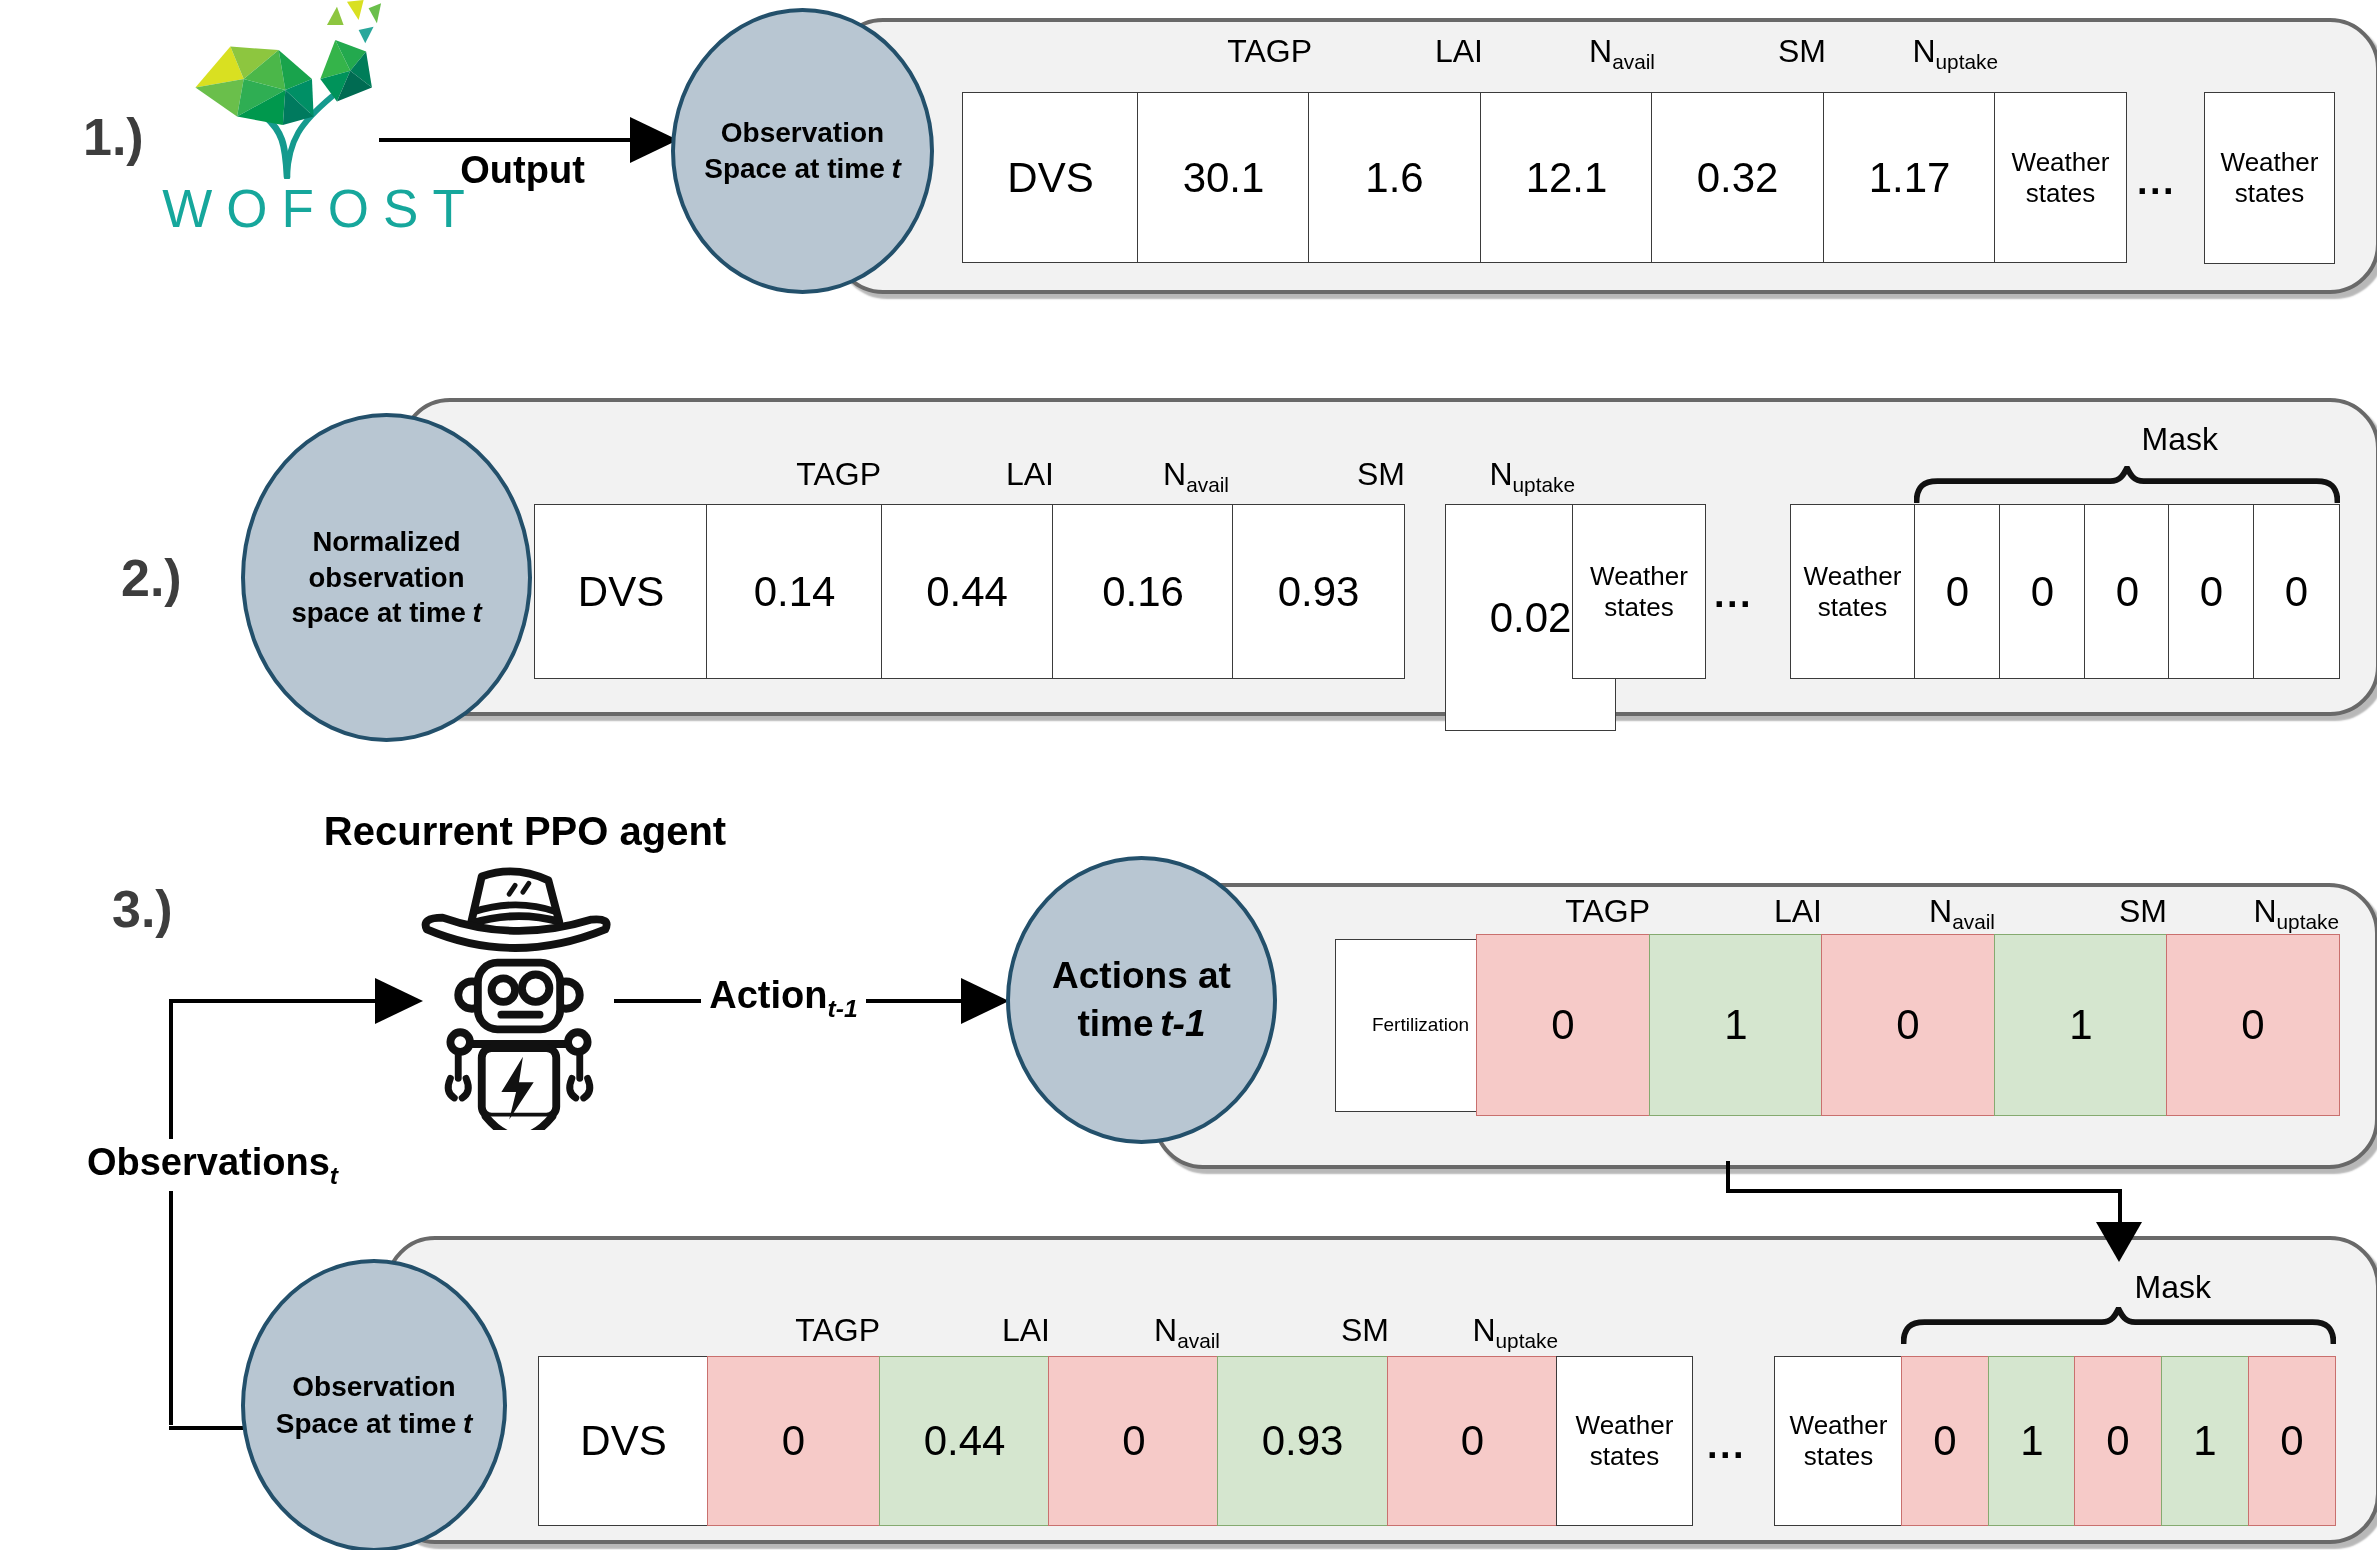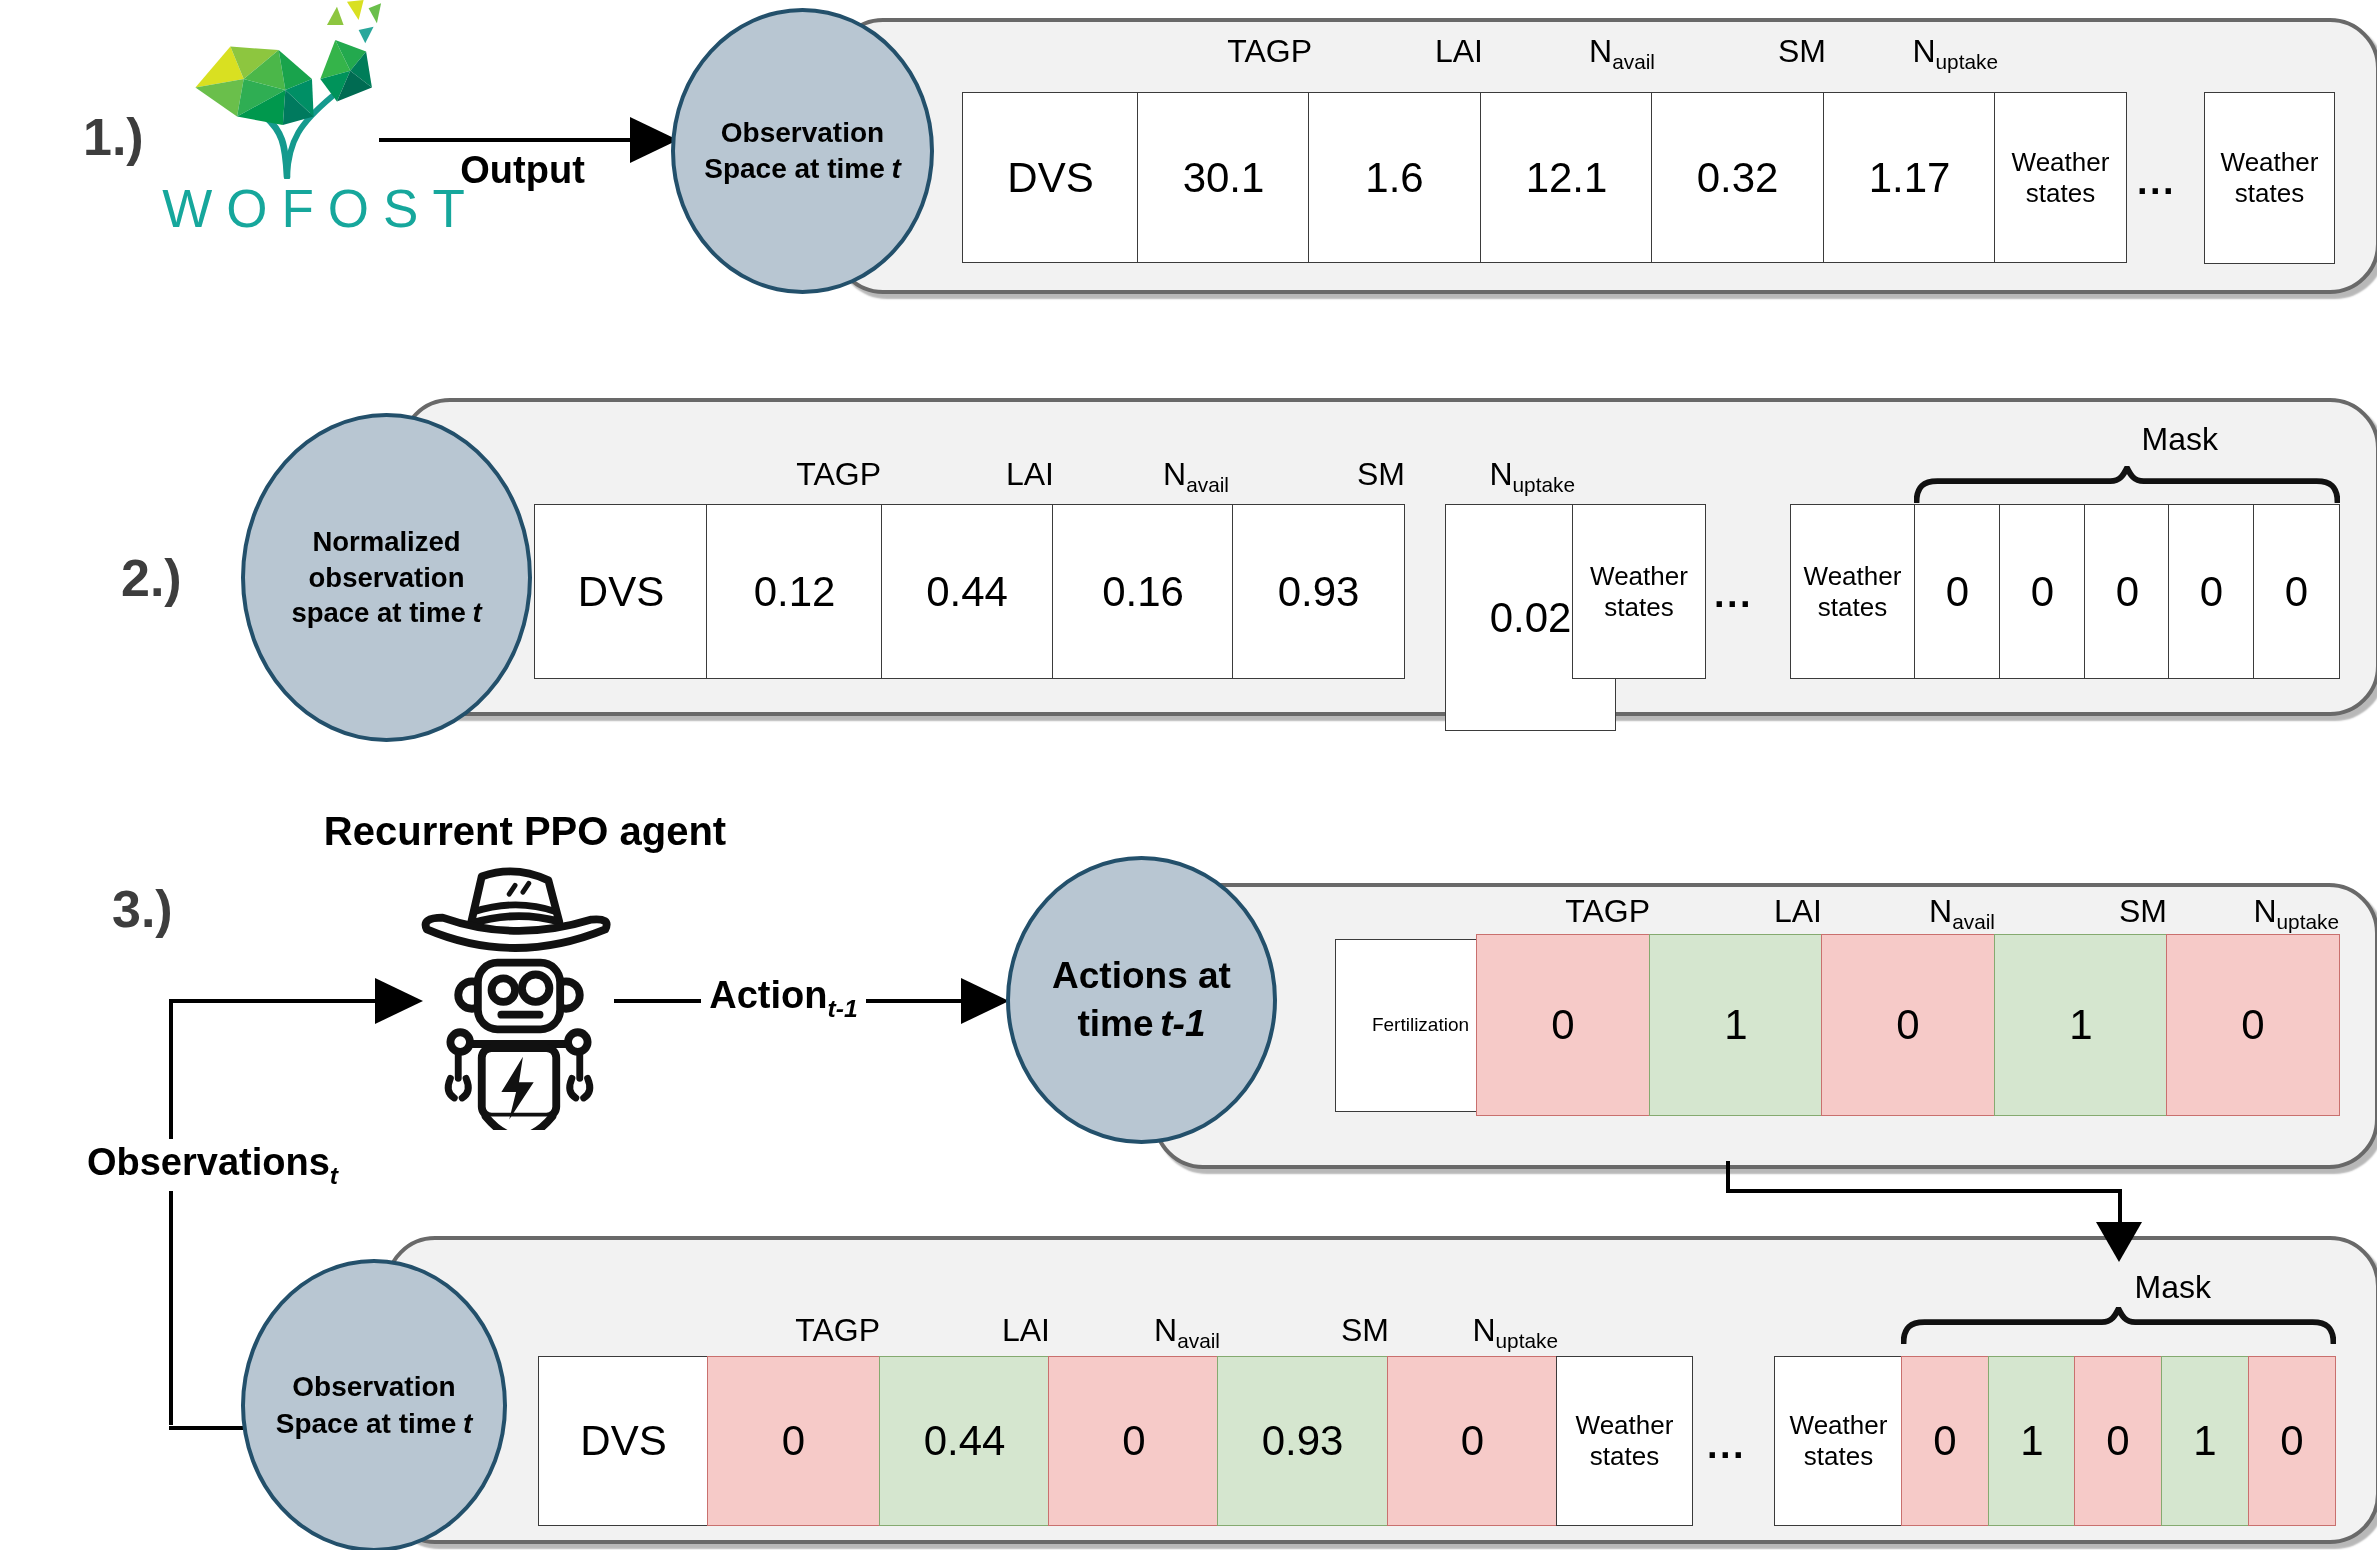--- a/index.html
+++ b/index.html
@@ -121,21 +121,21 @@
     </svg>
   </div>
 
   <div class="hdr" style="left:706px;top:456px;">TAGP</div>
   <div class="hdr" style="left:879px;top:456px;">LAI</div>
   <div class="hdr" style="left:1054px;top:456px;"><span>N</span><sub>avail</sub></div>
   <div class="hdr" style="left:1230px;top:456px;">SM</div>
   <div class="hdr" style="left:1400px;top:456px;"><span>N</span><sub>uptake</sub></div>
 
   <div class="cell" style="left:534px;top:504px;width:174px;height:175px;">DVS</div>
-  <div class="cell" style="left:706px;top:504px;width:177px;height:175px;">0.12</div>
+  <div class="cell" style="left:706px;top:504px;width:177px;height:175px;">0.14</div>
   <div class="cell" style="left:881px;top:504px;width:172px;height:175px;">0.44</div>
   <div class="cell" style="left:1052px;top:504px;width:182px;height:175px;">0.16</div>
   <div class="cell" style="left:1232px;top:504px;width:173px;height:175px;">0.93</div>
   <div class="cell" style="left:1445px;top:504px;width:171px;height:227px;">0.02</div>
   <div class="cell small" style="left:1572px;top:504px;width:134px;height:175px;">Weather states</div>
   <div class="dots" style="left:1714px;top:573px;">...</div>
   <div class="cell small" style="left:1790px;top:504px;width:125px;height:175px;">Weather states</div>
   <div class="cell" style="left:1914px;top:504px;width:87px;height:175px;">0</div>
   <div class="cell" style="left:1999px;top:504px;width:87px;height:175px;">0</div>
   <div class="cell" style="left:2084px;top:504px;width:87px;height:175px;">0</div>

